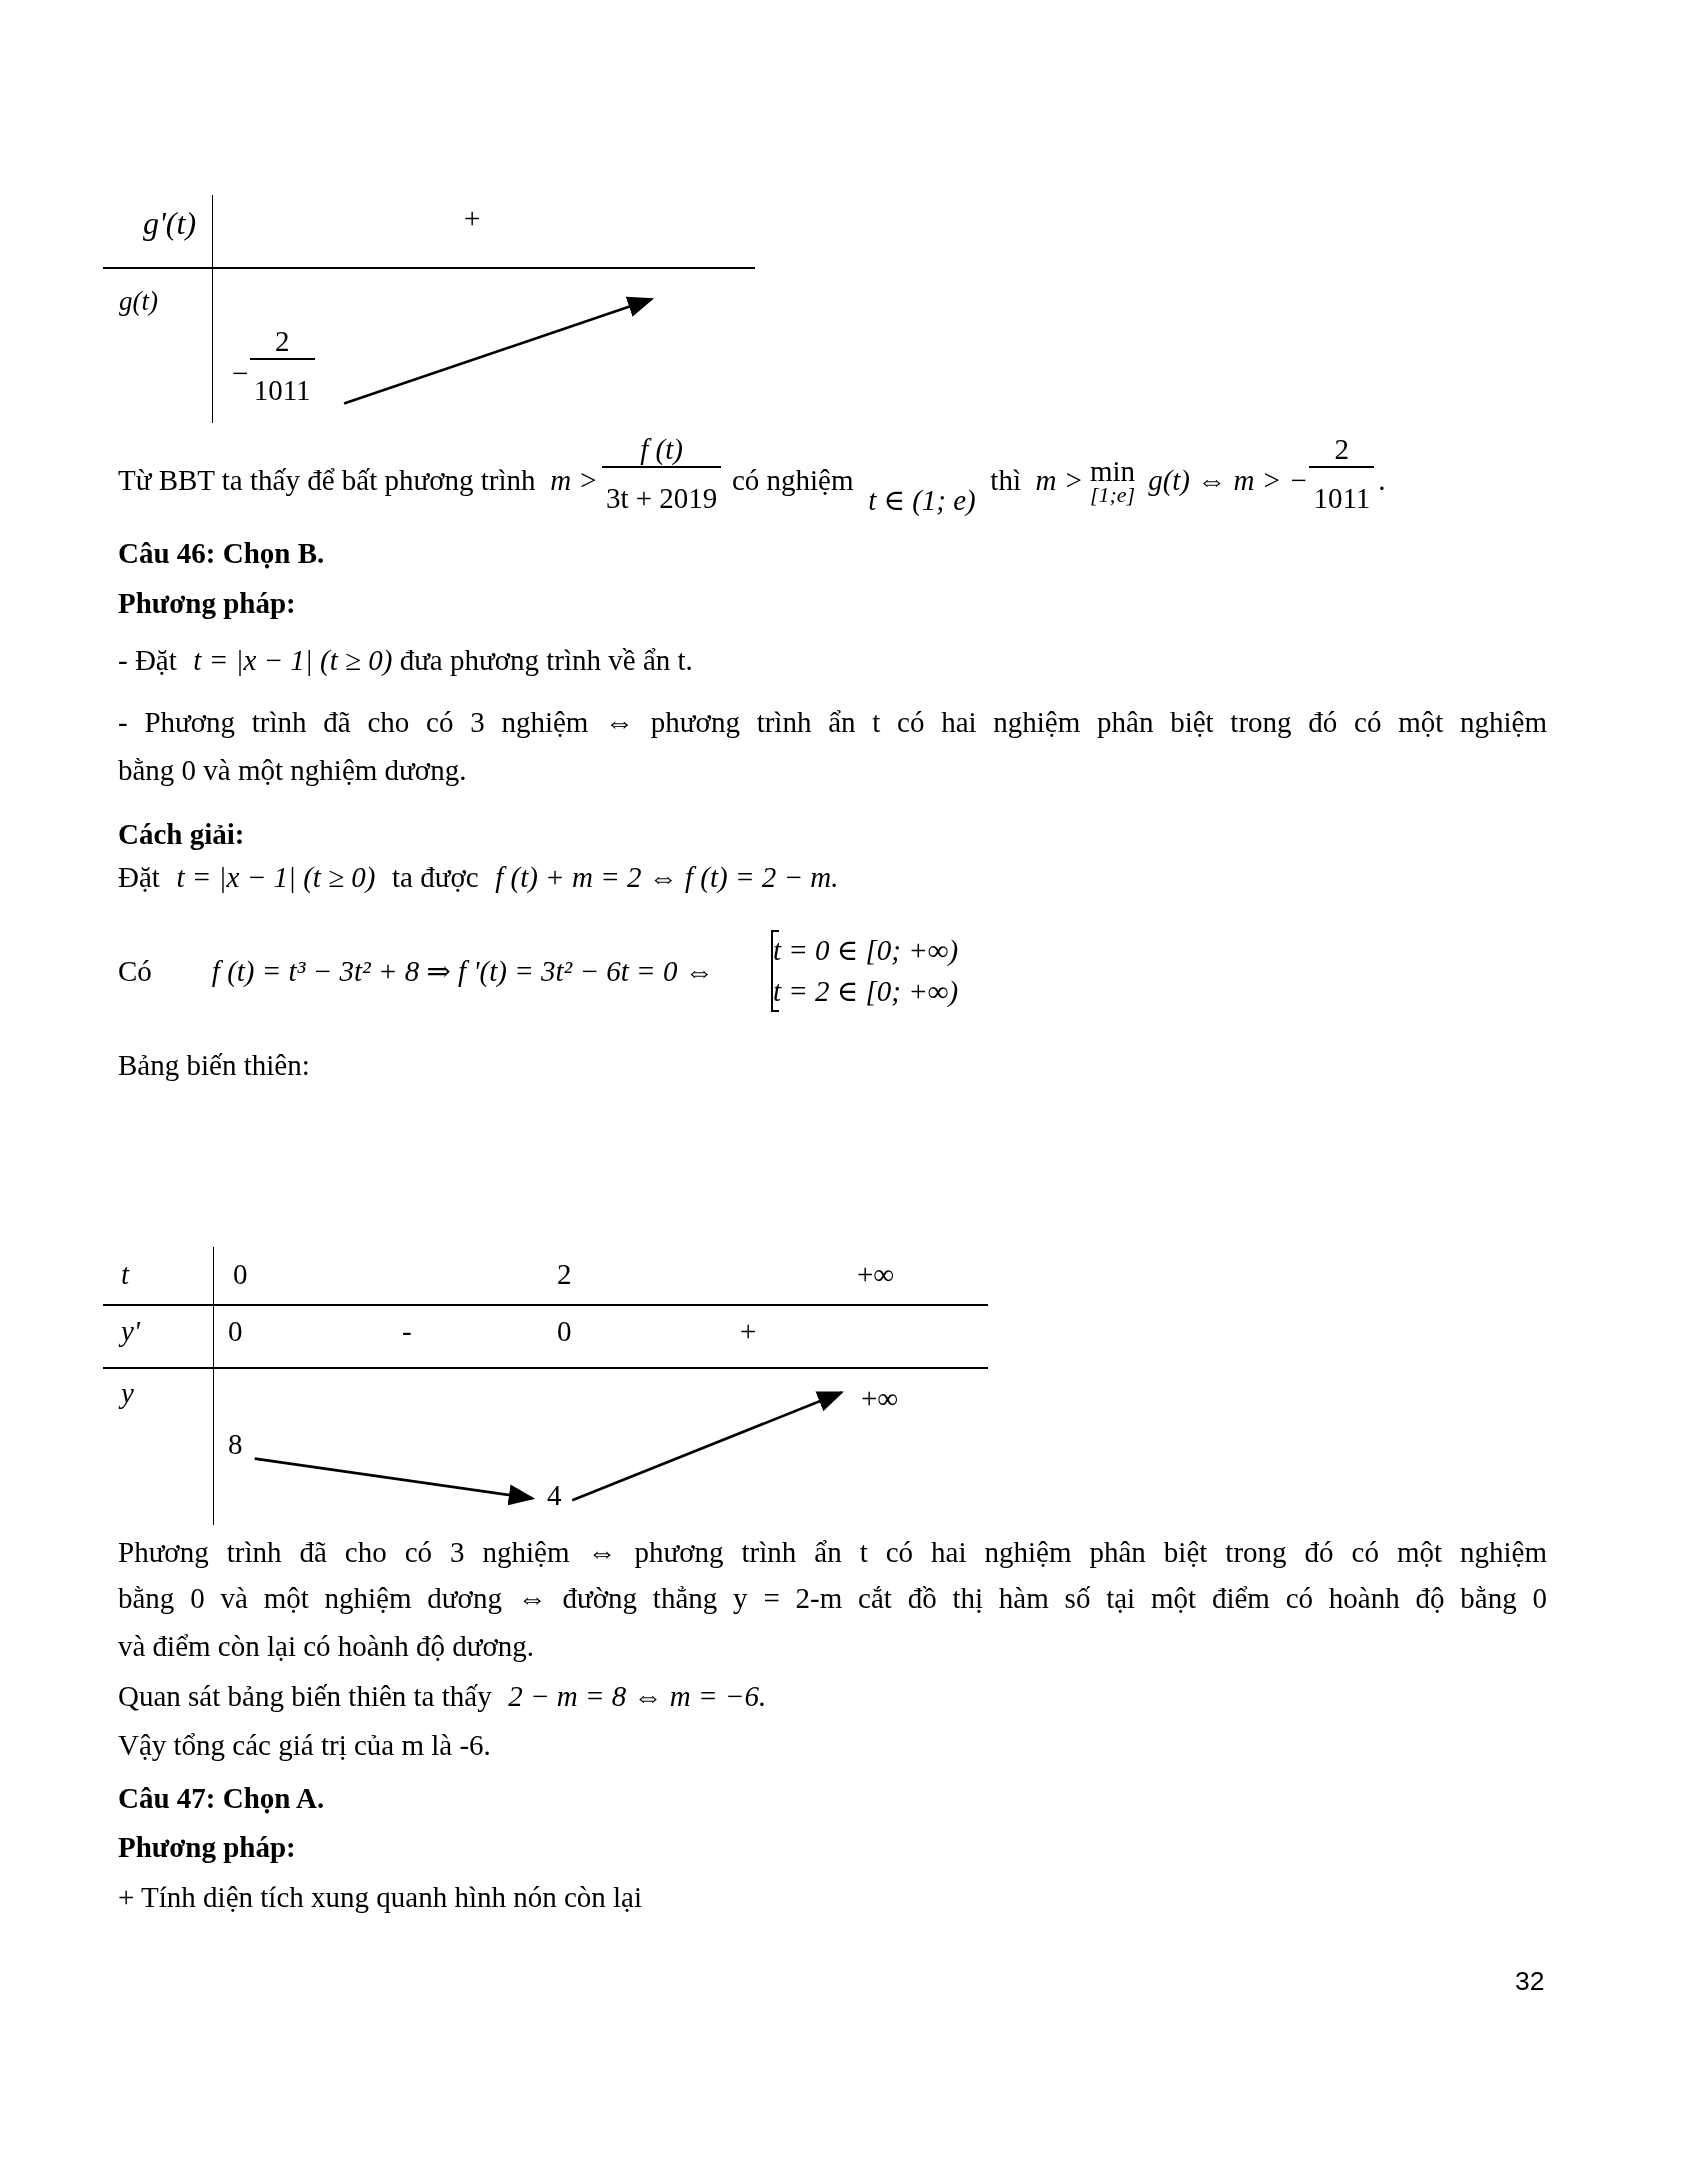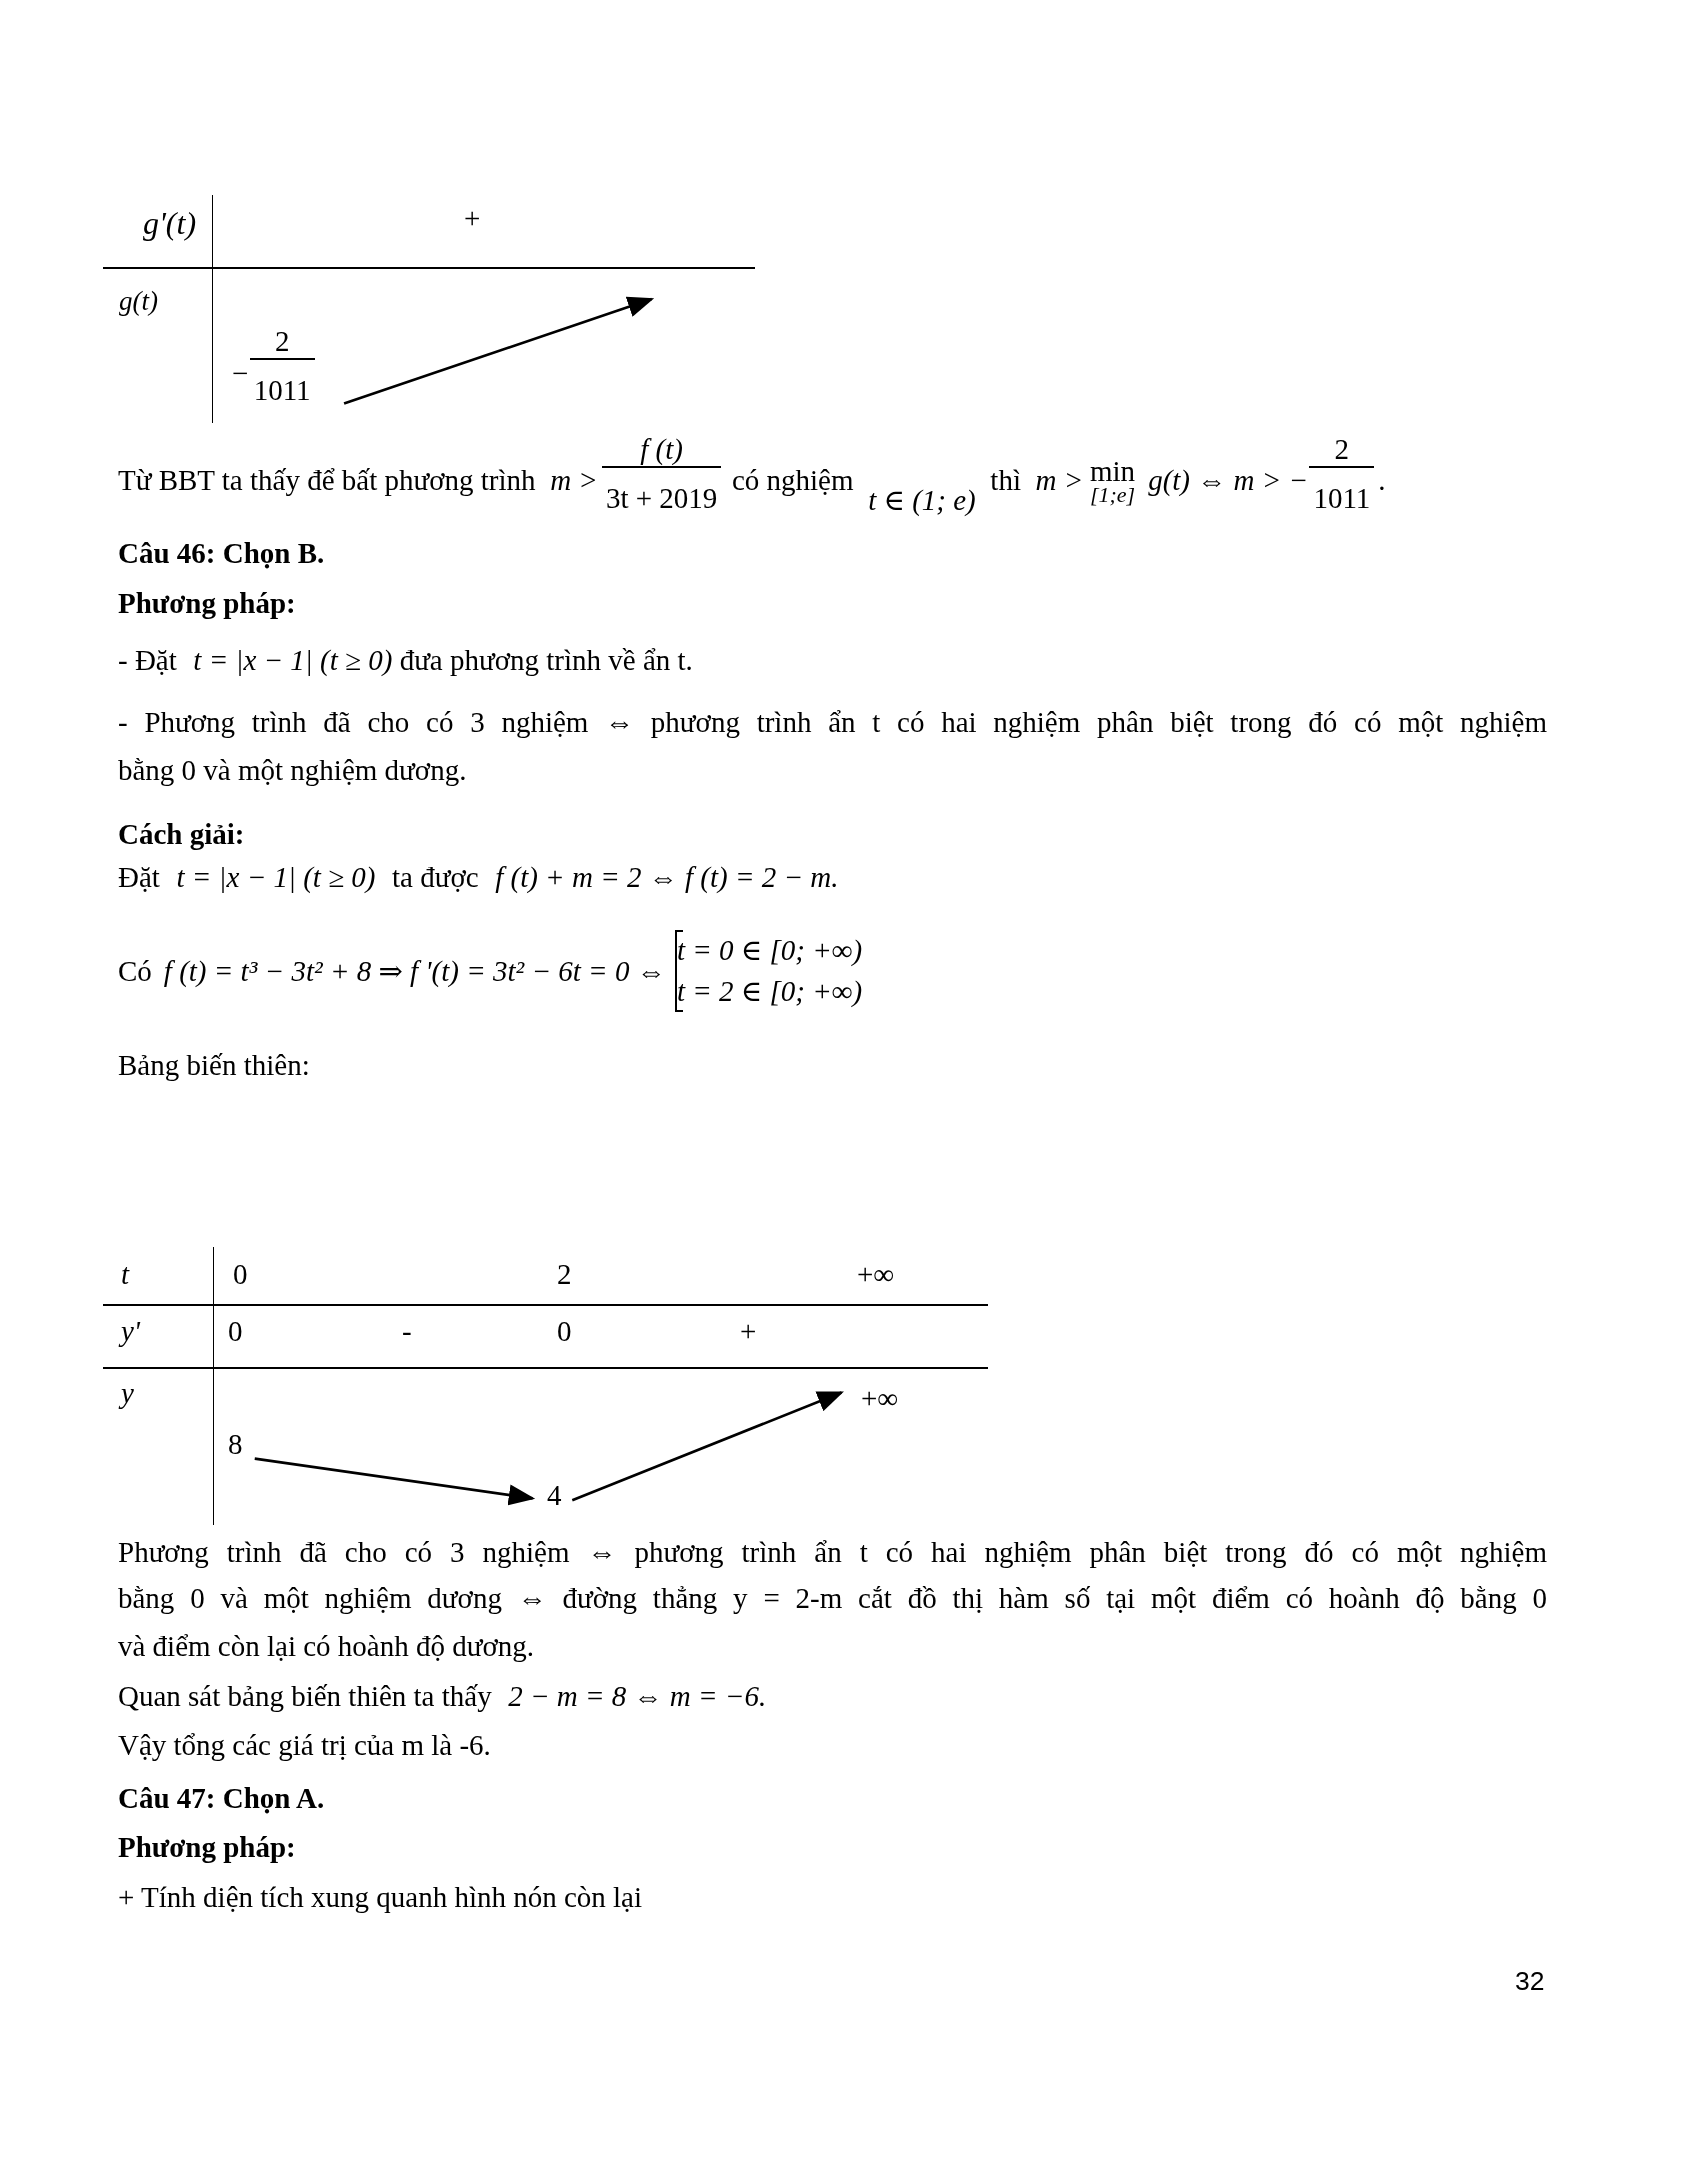--- a/index.html
+++ b/index.html
@@ -91,21 +91,21 @@
 
 <div class="abs txt bold" style="left:118px; top:816px;">Cách giải:</div>
 
 <div class="abs txt" style="left:118px; top:859px;">
   <span>Đặt</span>
   <span class="it" style="margin-left:9.3px;">t = |x − 1| (t ≥ 0)</span>
   <span style="margin-left:9.3px;">ta được</span>
   <span class="it" style="margin-left:9.3px;">f (t) + m = 2 ⇔ f (t) = 2 − m.</span>
 </div>
 
-<div class="abs txt" style="left:118px; top:930px; display:flex; align-items:center;">
+<div class="abs txt" style="left:118px; top:930px; display:flex; align-items:center;gap:48px;">
   <span>Có</span>
   <span class="it" style="margin-left:12px;">f (t) = t³ − 3t² + 8 ⇒ f '(t) = 3t² − 6t = 0 ⇔</span>
   <span class="sys it" style="margin-left:9.3px;">
     <div>t = 0 ∈ [0; +∞)</div>
     <div>t = 2 ∈ [0; +∞)</div>
   </span>
 </div>
 
 <div class="abs txt" style="left:118px; top:1047px;">Bảng biến thiên:</div>
 

